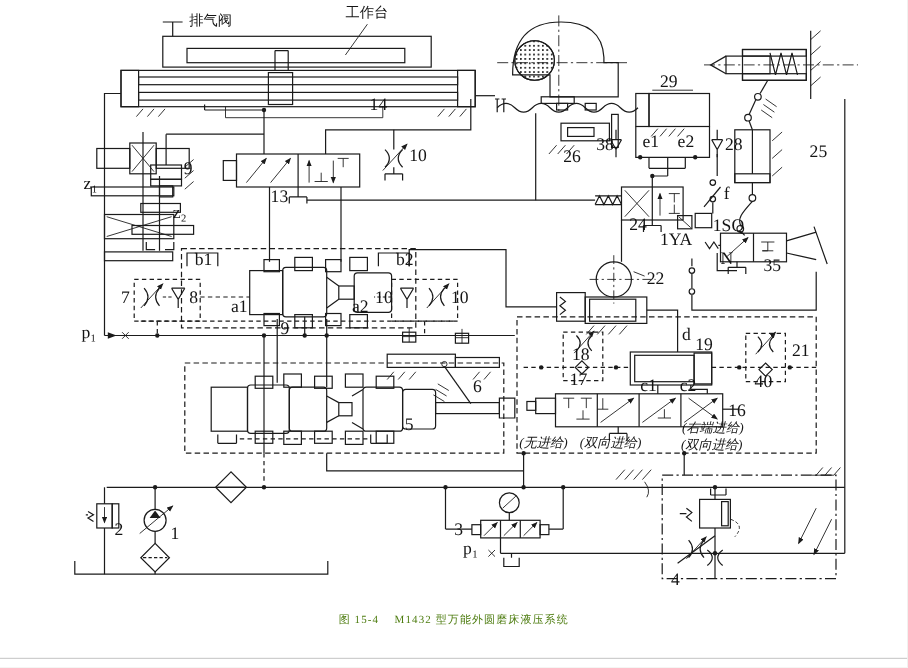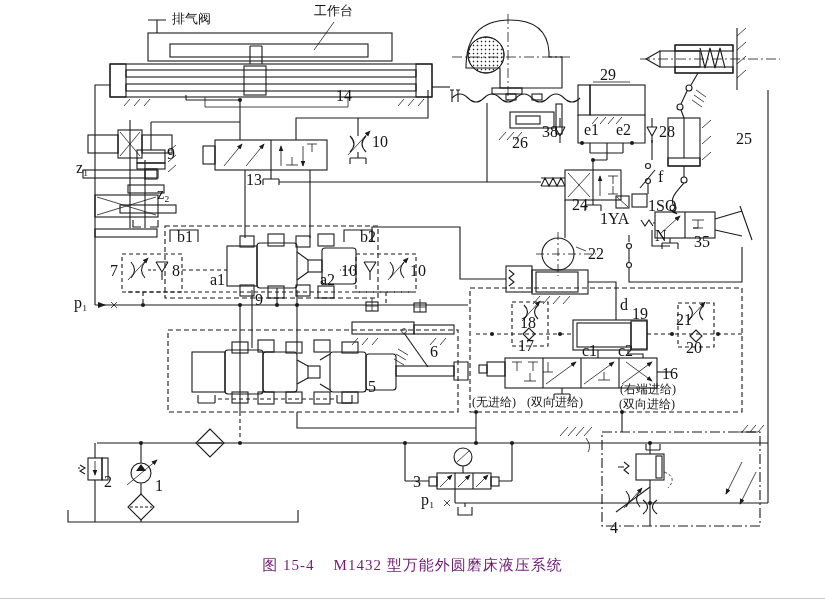--- a/index.html
+++ b/index.html
@@ -1,23 +1,23 @@
 <!DOCTYPE html>
 <html><head>
 <meta charset="utf-8">
 <style>
   html,body{margin:0;padding:0;background:#e8e8e4;}
   .stage{position:relative;width:825px;height:607px;background:#ffffff;overflow:hidden;
          font-family:"Liberation Serif","DejaVu Serif","DejaVu Sans",serif;color:#1b1b1b;}
   .stage svg{position:absolute;left:0;top:0;}
   .lbl{position:absolute;font-size:16px;line-height:1;white-space:pre;color:#141414;}
   .lbl.cn{font-size:13px;}
-  .lbl.small{font-size:12px;}
-  .caption{position:absolute;left:0;right:0;top:556px;text-align:center;font-size:15px;
-           letter-spacing:1px;white-space:pre;color:#701a75;}
+  .lbl.small{font-size:12px;font-style:italic;}
+  .caption{position:absolute;left:0;right:0;top:556px;text-align:center;font-size:10px;
+           letter-spacing:1px;white-space:pre;color:#4d7c0f;}
   .baseline{position:absolute;left:0;right:0;top:598px;height:1px;background:#c9c9c9;}
   .s{stroke:#1b1b1b;fill:none;stroke-width:1.1;}
   .t{stroke:#1b1b1b;fill:none;stroke-width:0.8;}
 </style>
 </head>
 <body>
 
 <div class="stage">
 
 <svg width="825" height="607" viewBox="0 0 825 607">
@@ -475,22 +475,22 @@
 <div class="lbl" style="left:662px;top:366px">16</div>
 <div class="lbl" style="left:582px;top:343px">c1</div>
 <div class="lbl" style="left:618px;top:343px">c2</div>
 <div class="lbl small cn" style="left:472px;top:396px">(无进给)</div>
 <div class="lbl small cn" style="left:527px;top:396px">(双向进给)</div>
 <div class="lbl small cn" style="left:620px;top:383px">(右端进给)</div>
 <div class="lbl small cn" style="left:619px;top:398px">(双向进给)</div>
 <div class="lbl" style="left:518px;top:338px">17</div>
 <div class="lbl" style="left:520px;top:315px">18</div>
 <div class="lbl" style="left:632px;top:306px">19</div>
-<div class="lbl" style="left:686px;top:340px">20</div>
-<div class="lbl" style="left:676px;top:312px">21</div>
+<div class="lbl" style="left:686px;top:340px">40</div>
+<div class="lbl" style="left:720px;top:312px">21</div>
 <div class="lbl" style="left:620px;top:297px">d</div>
 <div class="lbl" style="left:588px;top:246px">22</div>
 <div class="lbl" style="left:694px;top:234px">35</div>
 <div class="lbl" style="left:655px;top:228px">N</div>
 <div class="lbl" style="left:572px;top:197px">24</div>
 <div class="lbl" style="left:658px;top:169px">f</div>
 <div class="lbl" style="left:648px;top:198px">1SQ</div>
 <div class="lbl" style="left:600px;top:211px">1YA</div>
 <div class="lbl" style="left:736px;top:131px">25</div>
 <div class="lbl" style="left:512px;top:135px">26</div>

